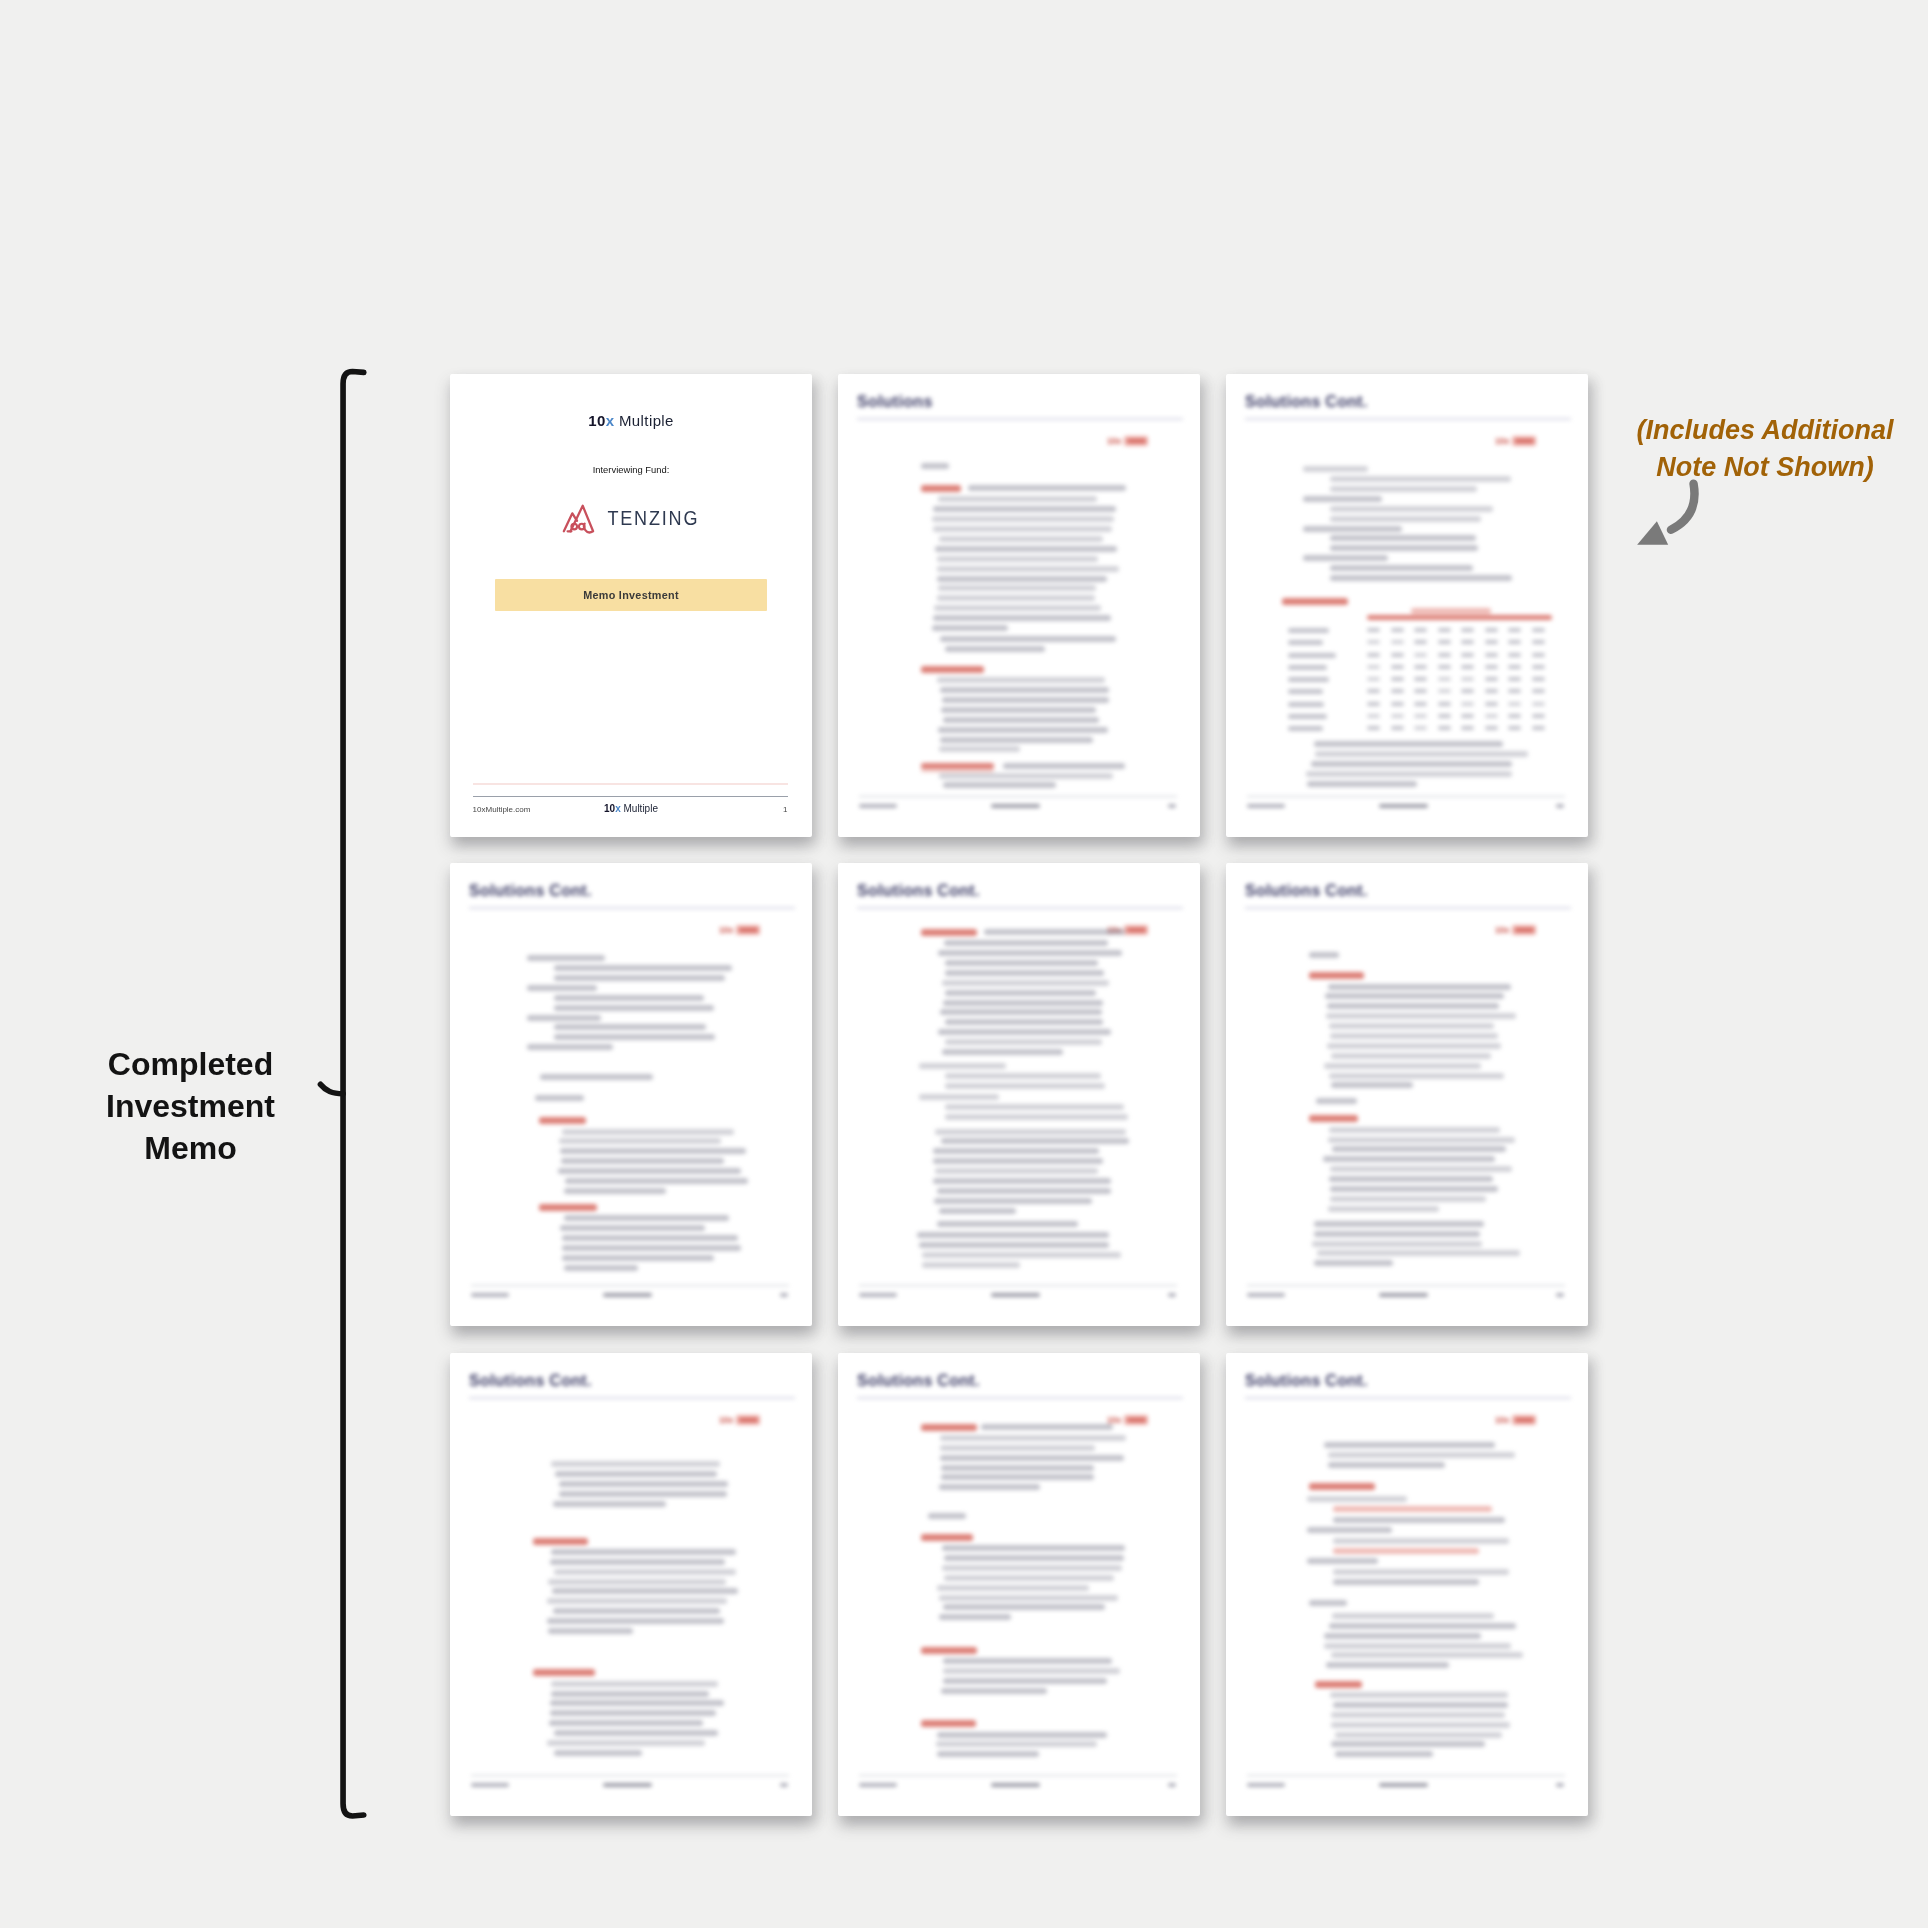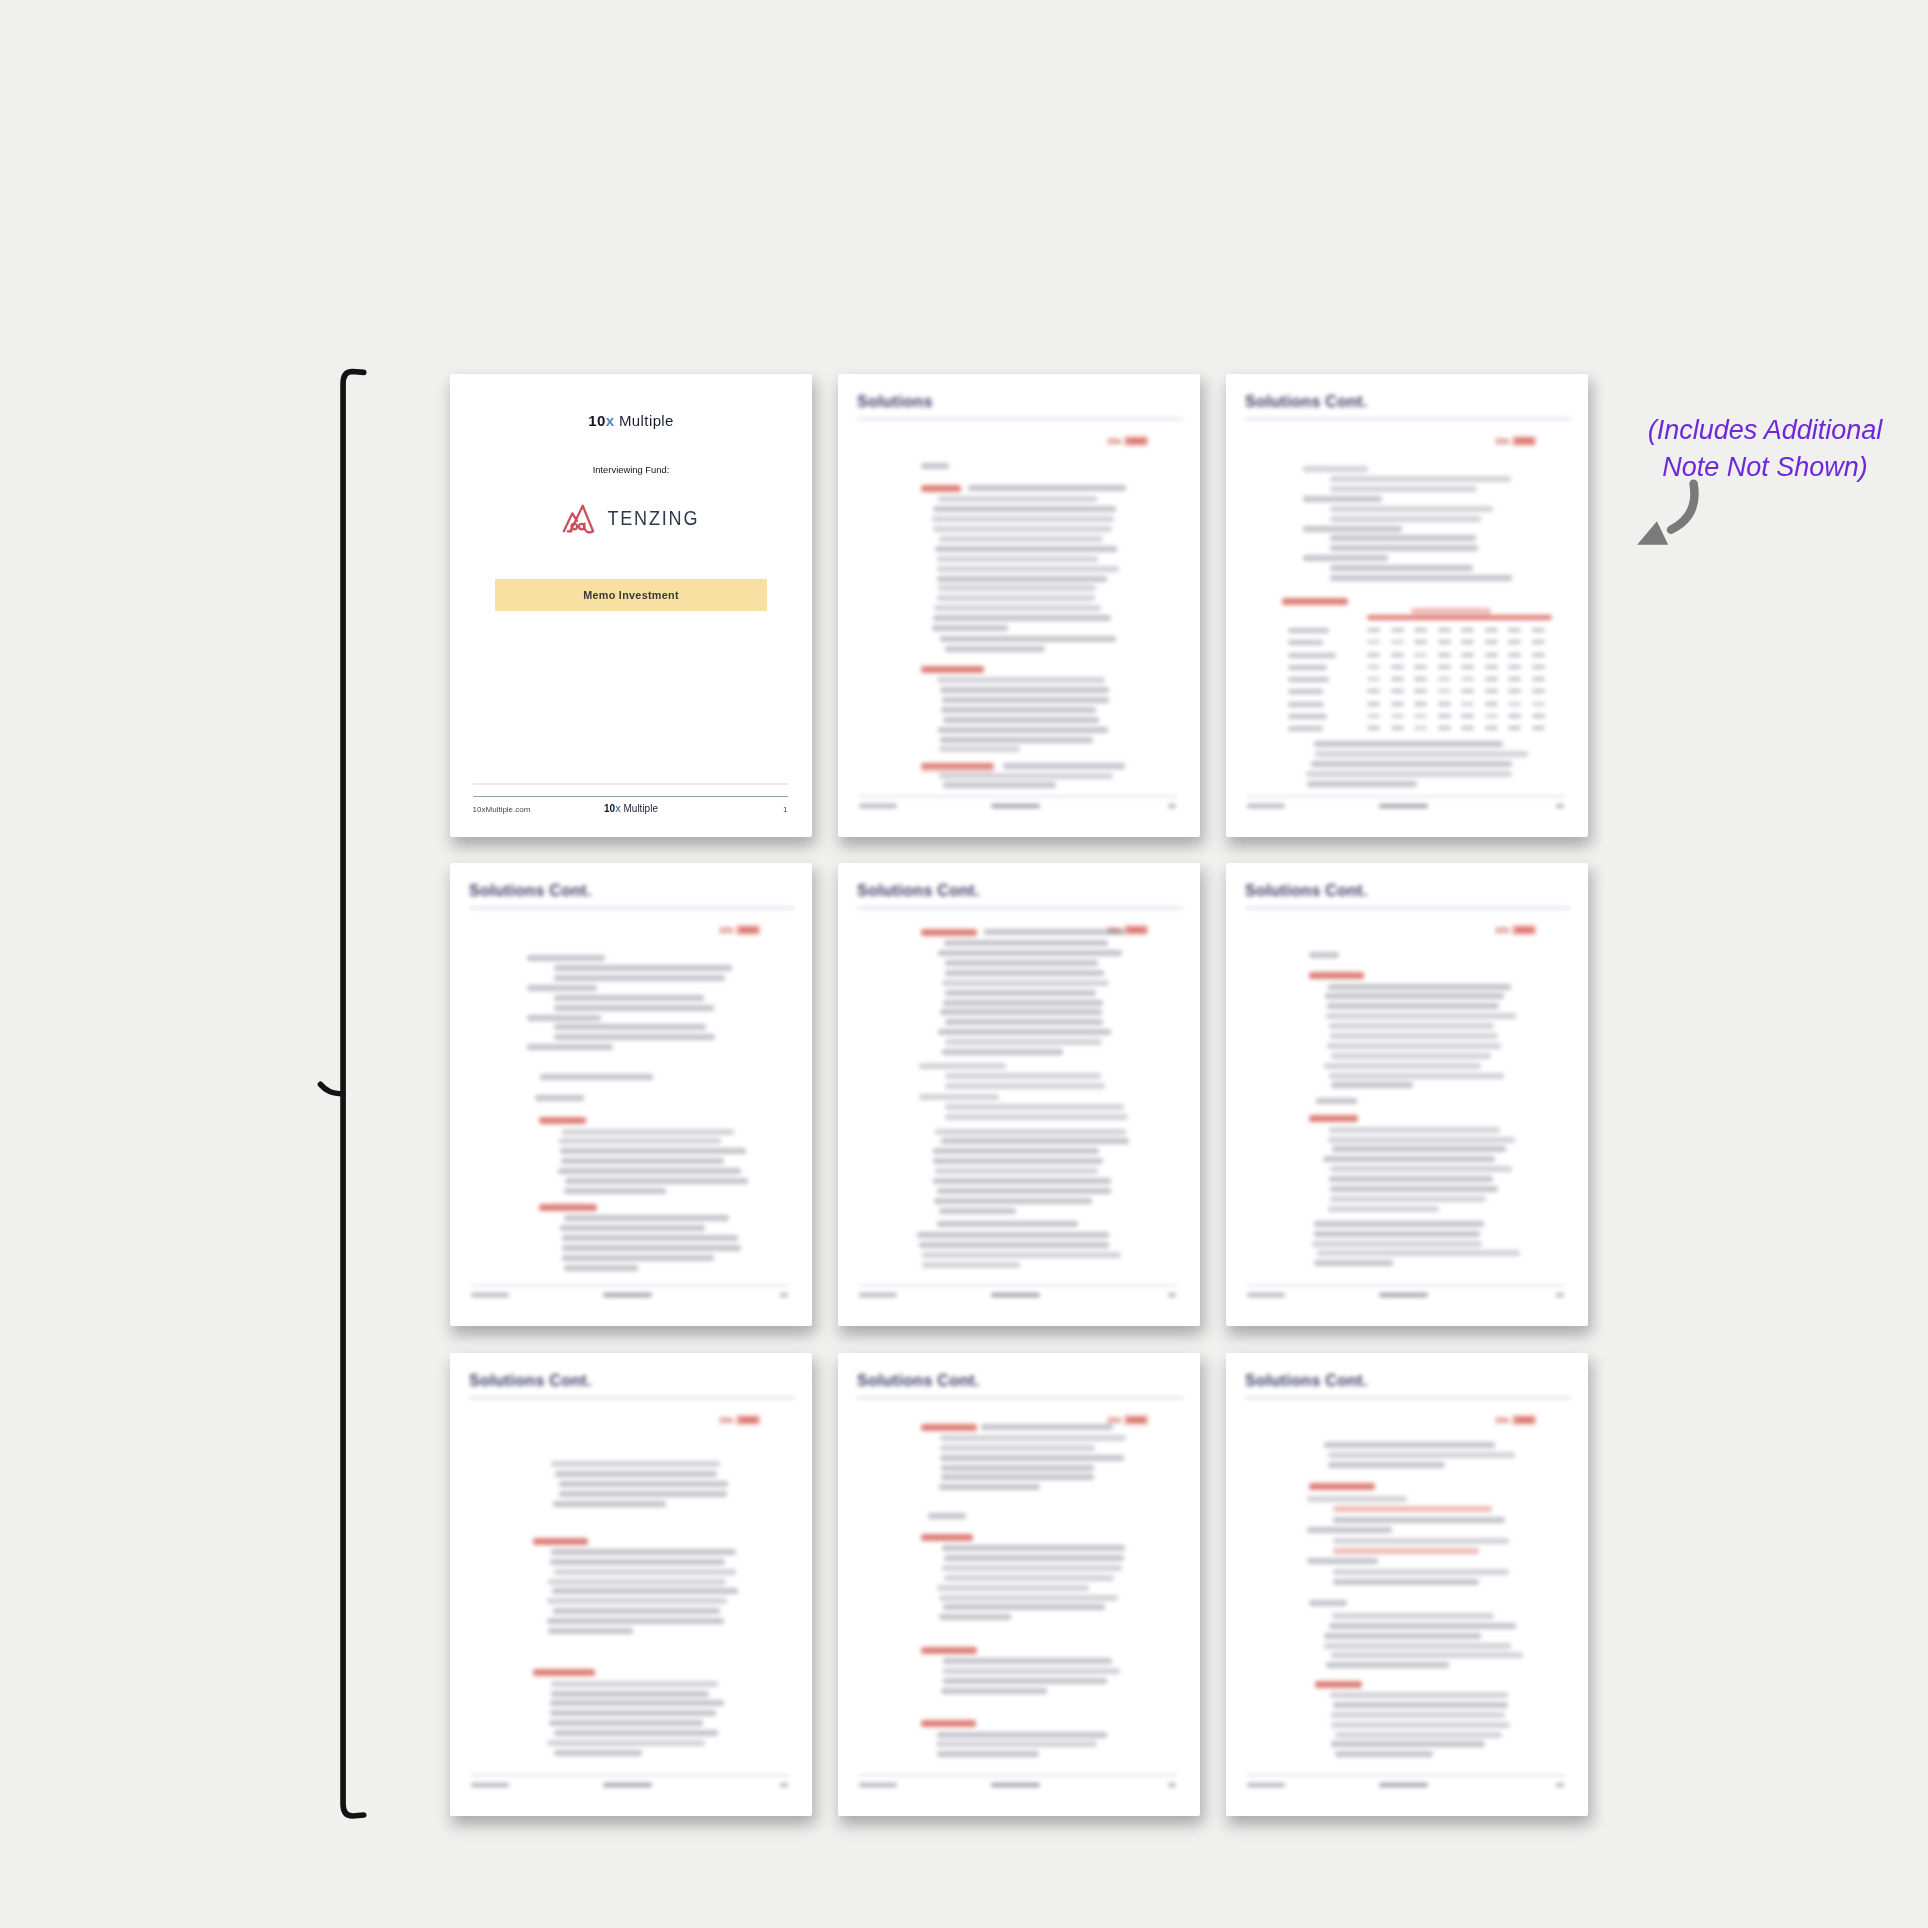--- a/index.html
+++ b/index.html
@@ -19,21 +19,21 @@
   }
   
   .left-label{
     position:absolute;top:1043px;left:42px;width:297px;text-align:center;
     font-size:32px;font-weight:800;color:#131313;line-height:1.32;
   }
   .bracket-svg{position:absolute;left:311px;top:363px;width:66px;height:1469px;}
   
   .right-note{
     position:absolute;top:412px;left:1601px;width:328px;text-align:center;
-    font-size:27px;font-style:italic;font-weight:400;color:#6d28d9;line-height:1.36;
+    font-size:27px;font-style:italic;font-weight:700;color:#a16207;line-height:1.36;
   }
   .arrow-svg{position:absolute;left:1624px;top:476px;width:94px;height:85px;}
   
   .page{
     position:absolute;width:362px;height:463px;background:#ffffff;border-radius:1.9px;
     box-shadow:0 9.4px 15px rgba(70,70,75,.28), 6.6px 6.6px 11.3px rgba(70,70,75,.16);
   }
   .fuzz{position:absolute;inset:0;filter:blur(2.3px);}
   .p-heading{position:absolute;top:19px;left:19px;font-size:16px;font-weight:700;color:#3c3c66;letter-spacing:0.3px;}
   .p-underline{position:absolute;top:44px;left:19px;right:17px;height:1.9px;background:#d9d9e6;}
@@ -75,20 +75,25 @@
 
 <div class="canvas">
 
   <div class="note">
   </div>
 
   <svg class="bracket-svg" viewBox="0 0 70 1560">
     <path d="M 56 10 L 44 9 Q 34 9 34 22 L 34 1530 Q 34 1543 44 1543 L 56 1542" fill="none" stroke="#131313" stroke-width="6" stroke-linecap="round"></path>
     <path d="M 34 776 C 22 776 16 773 10 766" fill="none" stroke="#131313" stroke-width="6" stroke-linecap="round"></path>
   </svg>
+  <div class="left-label">
+    <div>Completed</div>
+    <div>Investment</div>
+    <div>Memo</div>
+  </div>
 
   <div class="right-note">
     <div>(Includes Additional</div>
     <div>Note Not Shown)</div>
   </div>
   <svg class="arrow-svg" viewBox="0 0 100 90">
     <path d="M 74 8 Q 80 42 50 57" fill="none" stroke="#7a7a7a" stroke-width="9" stroke-linecap="round"></path>
     <polygon points="14,73 35,48 47,73" fill="#7a7a7a"></polygon>
   </svg>
 

